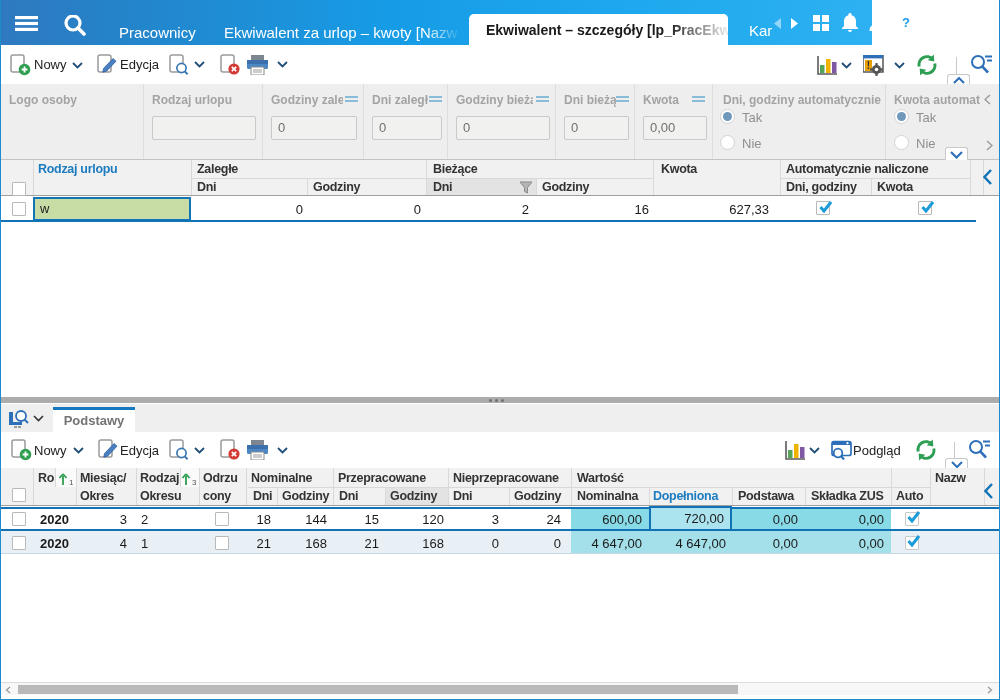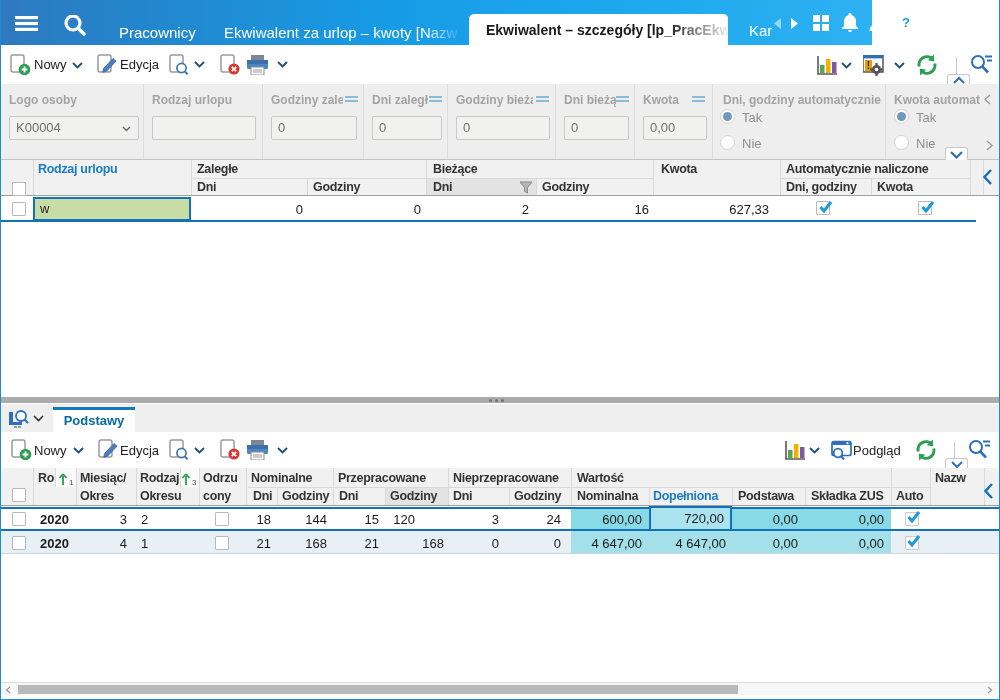--- a/index.html
+++ b/index.html
@@ -219,25 +219,20 @@
       <i></i>
     </div>
   <div class="flabel" style="left:642px;">Kwota</div>
   <div class="eqicon" style="left:691px;">
       <i></i>
       <i></i>
     </div>
   <div class="flabel" style="left:722px;">Dni, godziny automatycznie</div>
   <div class="flabel" style="left:893px;width:90px;overflow:hidden;">Kwota automat</div>
 
-  <div class="finput" style="left:8px;width:130px;">K00004
-    <svg style="position:absolute;right:7px;top:9px;" width="9" height="6" viewBox="0 0 9 6">
-        <path d="M1 1 L4.5 4.5 L8 1" fill="none" stroke="#666" stroke-width="1.4"></path>
-      </svg>
-  </div>
   <div class="finput" style="left:151px;width:104px;"></div>
   <div class="finput" style="left:270px;width:86px;">0</div>
   <div class="finput" style="left:371px;width:70px;">0</div>
   <div class="finput" style="left:455px;width:94px;">0</div>
   <div class="finput" style="left:563px;width:65px;">0</div>
   <div class="finput" style="left:642px;width:64px;">0,00</div>
 
   <div class="radio sel" style="left:719px;top:25px;"></div>
   <div class="rlabel" style="left:741px;top:26px;">Tak</div>
   <div class="radio" style="left:719px;top:51px;"></div>
@@ -328,21 +323,21 @@
     <rect x="0" y="13" width="13" height="3" fill="#2d6fb8"></rect>
     <circle cx="12" cy="7" r="5" fill="#fff" stroke="#2d6fb8" stroke-width="1.8"></circle>
     <line x1="15.5" y1="10.5" x2="19" y2="14" stroke="#2d6fb8" stroke-width="2"></line>
     <rect x="5" y="17" width="3" height="2" fill="#9a9a9a"></rect>
       <rect x="9" y="17" width="3" height="2" fill="#9a9a9a"></rect>
   </svg>
   <svg class="abs" style="left:32px;top:11px;" width="11" height="7" viewBox="0 0 11 7">
       <path d="M1 1 L5.5 5.5 L10 1" fill="none" stroke="#333" stroke-width="1.6"></path>
     </svg>
   <div class="abs" style="left:52px;top:3px;width:82px;height:25px;background:#fff;border-top:3px solid #1779bd;text-align:center;">
-    <span style="font-size:13px;font-weight:bold;color:#0369a1;line-height:22px;">Podstawy</span>
+    <span style="font-size:13px;font-weight:bold;color:#737373;line-height:22px;">Podstawy</span>
   </div>
 </div>
 <div class="abs" id="toolbar2" style="left:1px;top:432px;width:998px;height:36px;background:#fff;">
   <svg class="abs" style="left:10px;top:7px;" width="22" height="22" viewBox="0 0 22 22">
     <rect x="1" y="1" width="13" height="17" rx="2" fill="none" stroke="#9a9a9a" stroke-width="1.5"></rect>
     <circle cx="14.5" cy="15.5" r="5.8" fill="#2e9e50"></circle>
     <path d="M14.5 12.6 L14.5 18.4 M11.6 15.5 L17.4 15.5" stroke="#fff" stroke-width="1.8"></path>
   </svg>
   <div class="tbtext" style="left:33px;top:11px;">Nowy</div>
   <svg class="abs" style="left:72px;top:15px;" width="11" height="7" viewBox="0 0 11 7">
@@ -482,21 +477,21 @@
   <div class="abs" style="left:0;top:39px;width:998px;height:2px;background:#1272b6;"></div>
   <div class="abs" style="left:570px;top:41px;width:320px;height:20px;background:#89dae7;"></div>
   <div class="cb" style="left:11px;top:44px;"></div>
   <div class="cellnum" style="right:930px;top:44px;font-weight:bold;">2020</div>
   <div class="cellnum" style="right:872px;top:44px;">3</div>
   <div class="abs" style="left:140px;top:44px;font-size:13px;color:#1a1a1a;">2</div>
   <div class="cb" style="left:214px;top:44px;"></div>
   <div class="cellnum" style="right:728px;top:44px;">18</div>
   <div class="cellnum" style="right:672px;top:44px;">144</div>
   <div class="cellnum" style="right:620px;top:44px;">15</div>
-  <div class="cellnum" style="right:584px;top:44px;">120</div>
+  <div class="cellnum" style="right:555px;top:44px;">120</div>
   <div class="cellnum" style="right:500px;top:44px;">3</div>
   <div class="cellnum" style="right:438px;top:44px;">24</div>
   <div class="cellnum" style="right:357px;top:44px;">600,00</div>
   <div class="abs" style="left:648px;top:38px;width:83px;height:25px;background:#abe4ef;border:2px solid #1272b6;">
     <div class="cellnum" style="right:6px;top:3px;">720,00</div>
   </div>
   <div class="cellnum" style="right:201px;top:44px;">0,00</div>
   <div class="cellnum" style="right:115px;top:44px;">0,00</div>
   <div class="cb" style="left:904px;top:44px;border-color:#c9c9c9;"></div>
   <svg class="abs" style="left:906px;top:42px;" width="13" height="13" viewBox="0 0 13 13">

